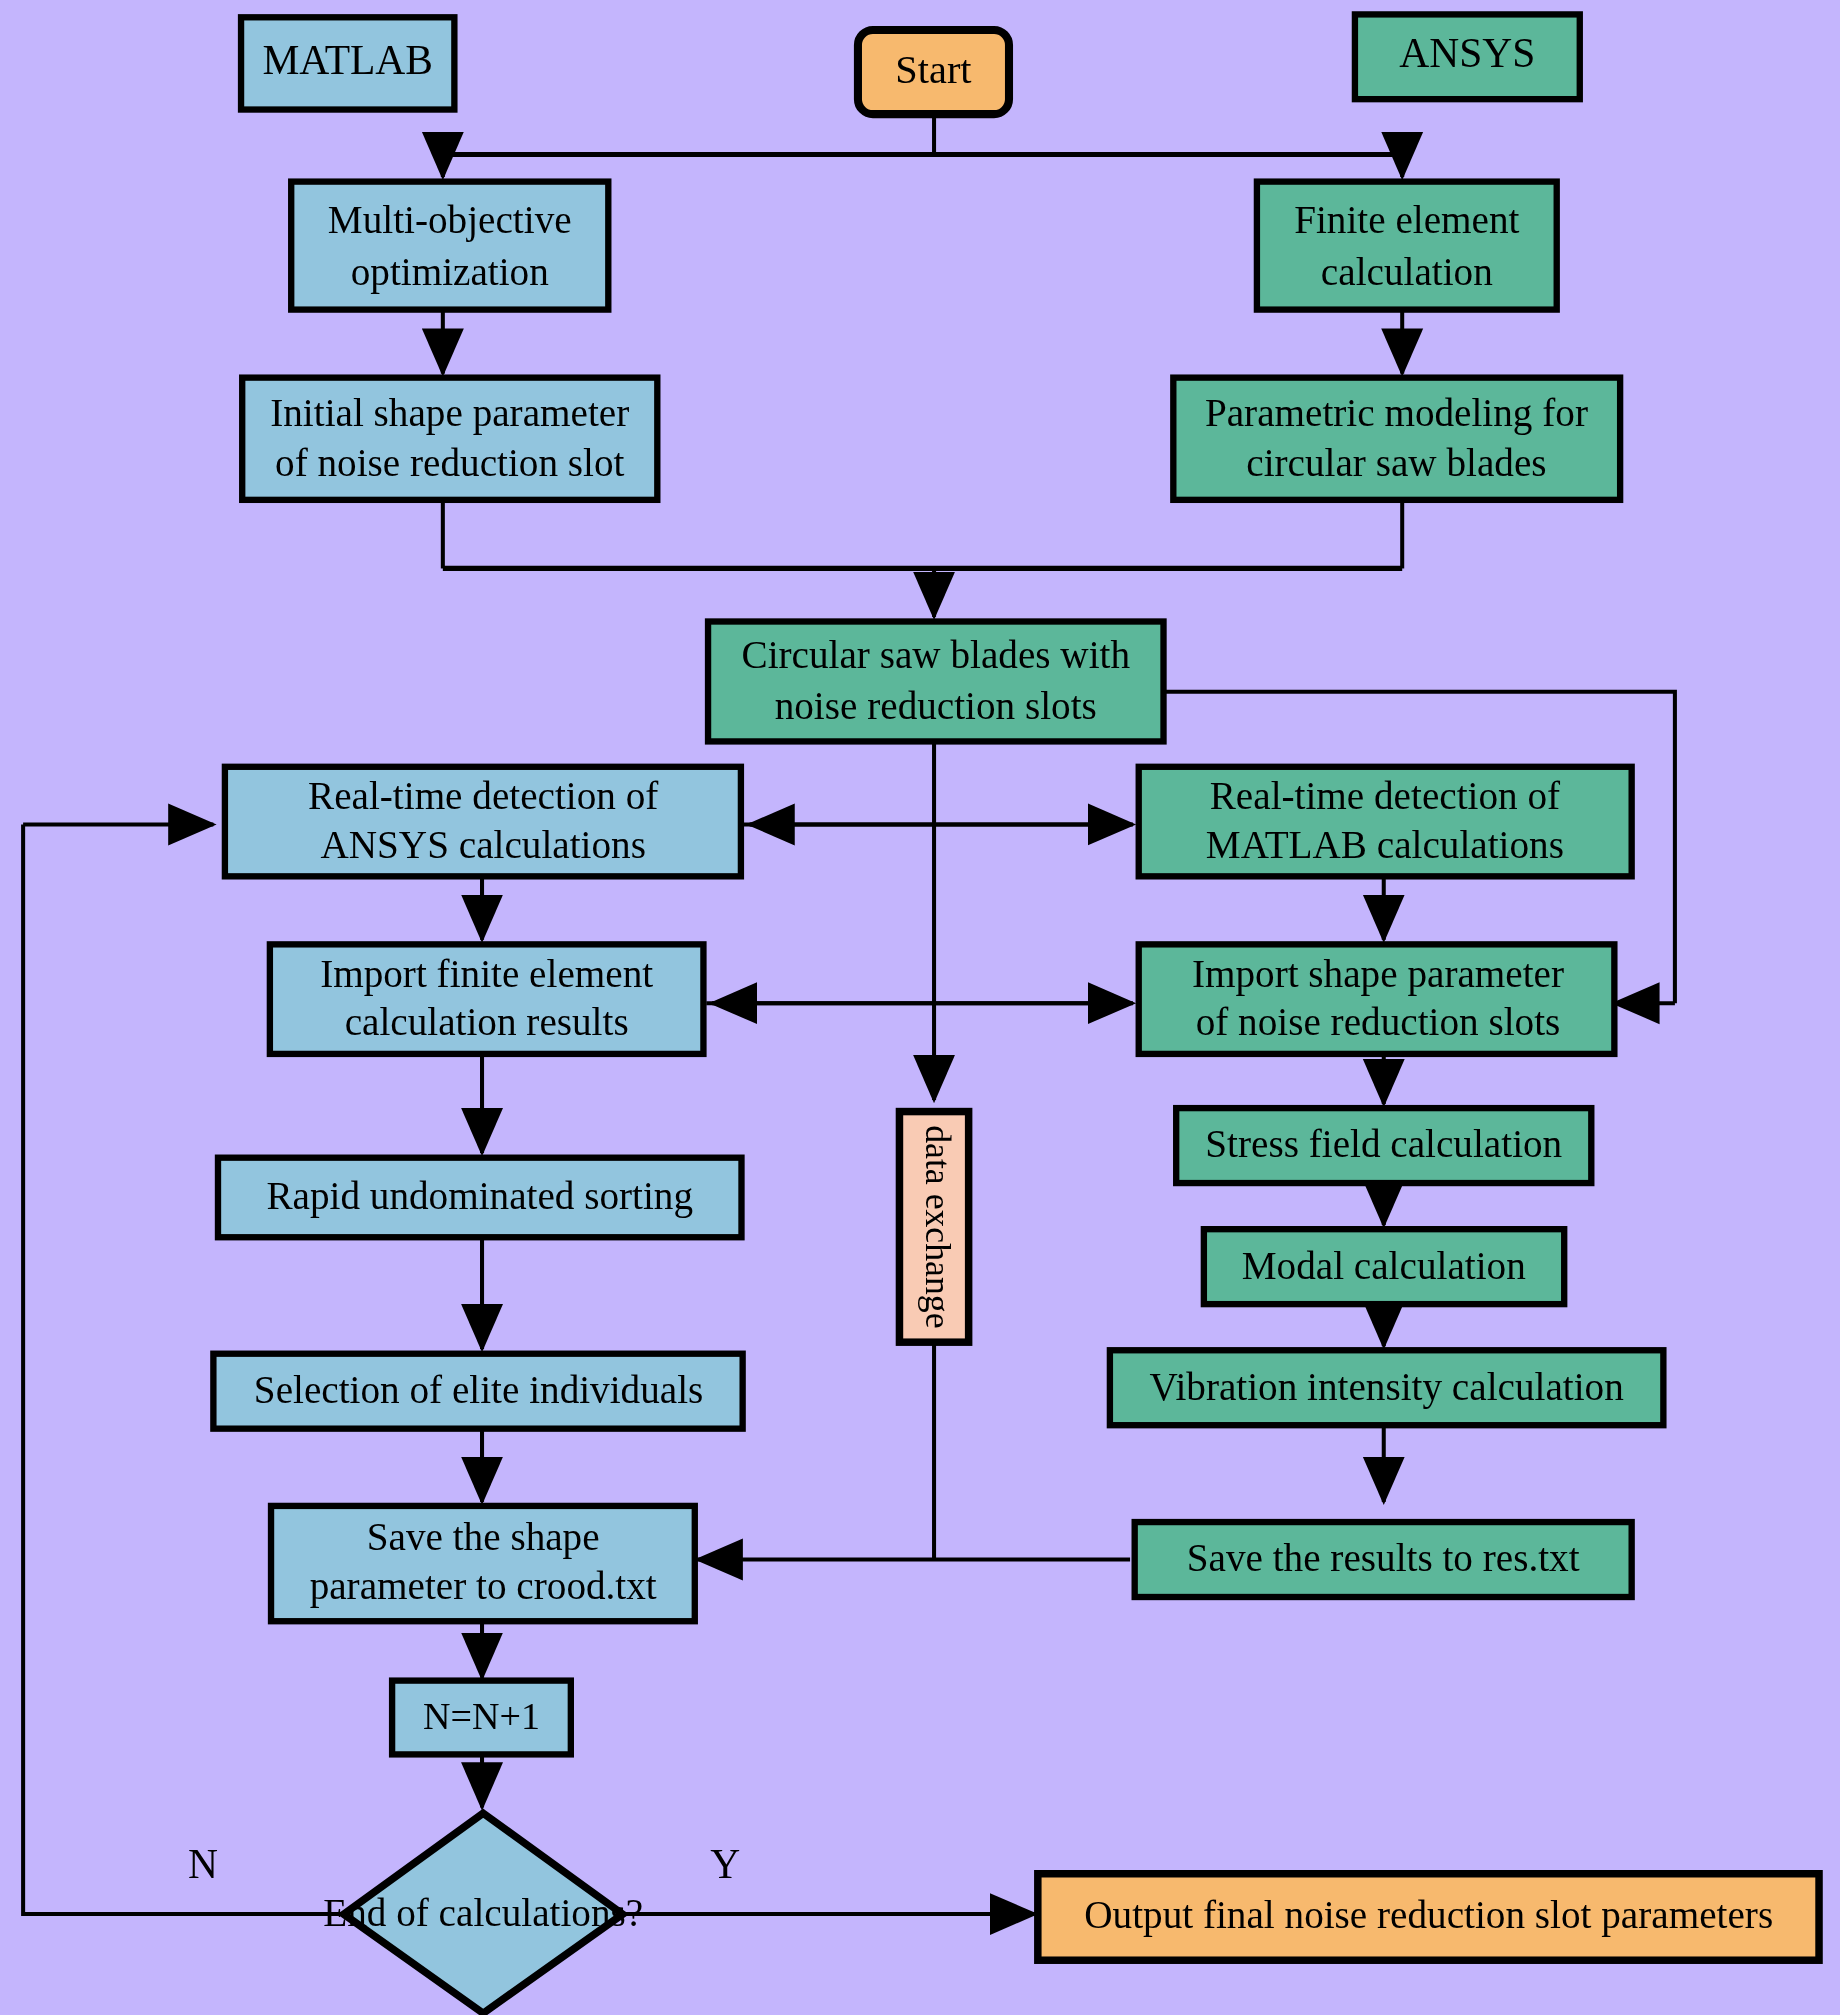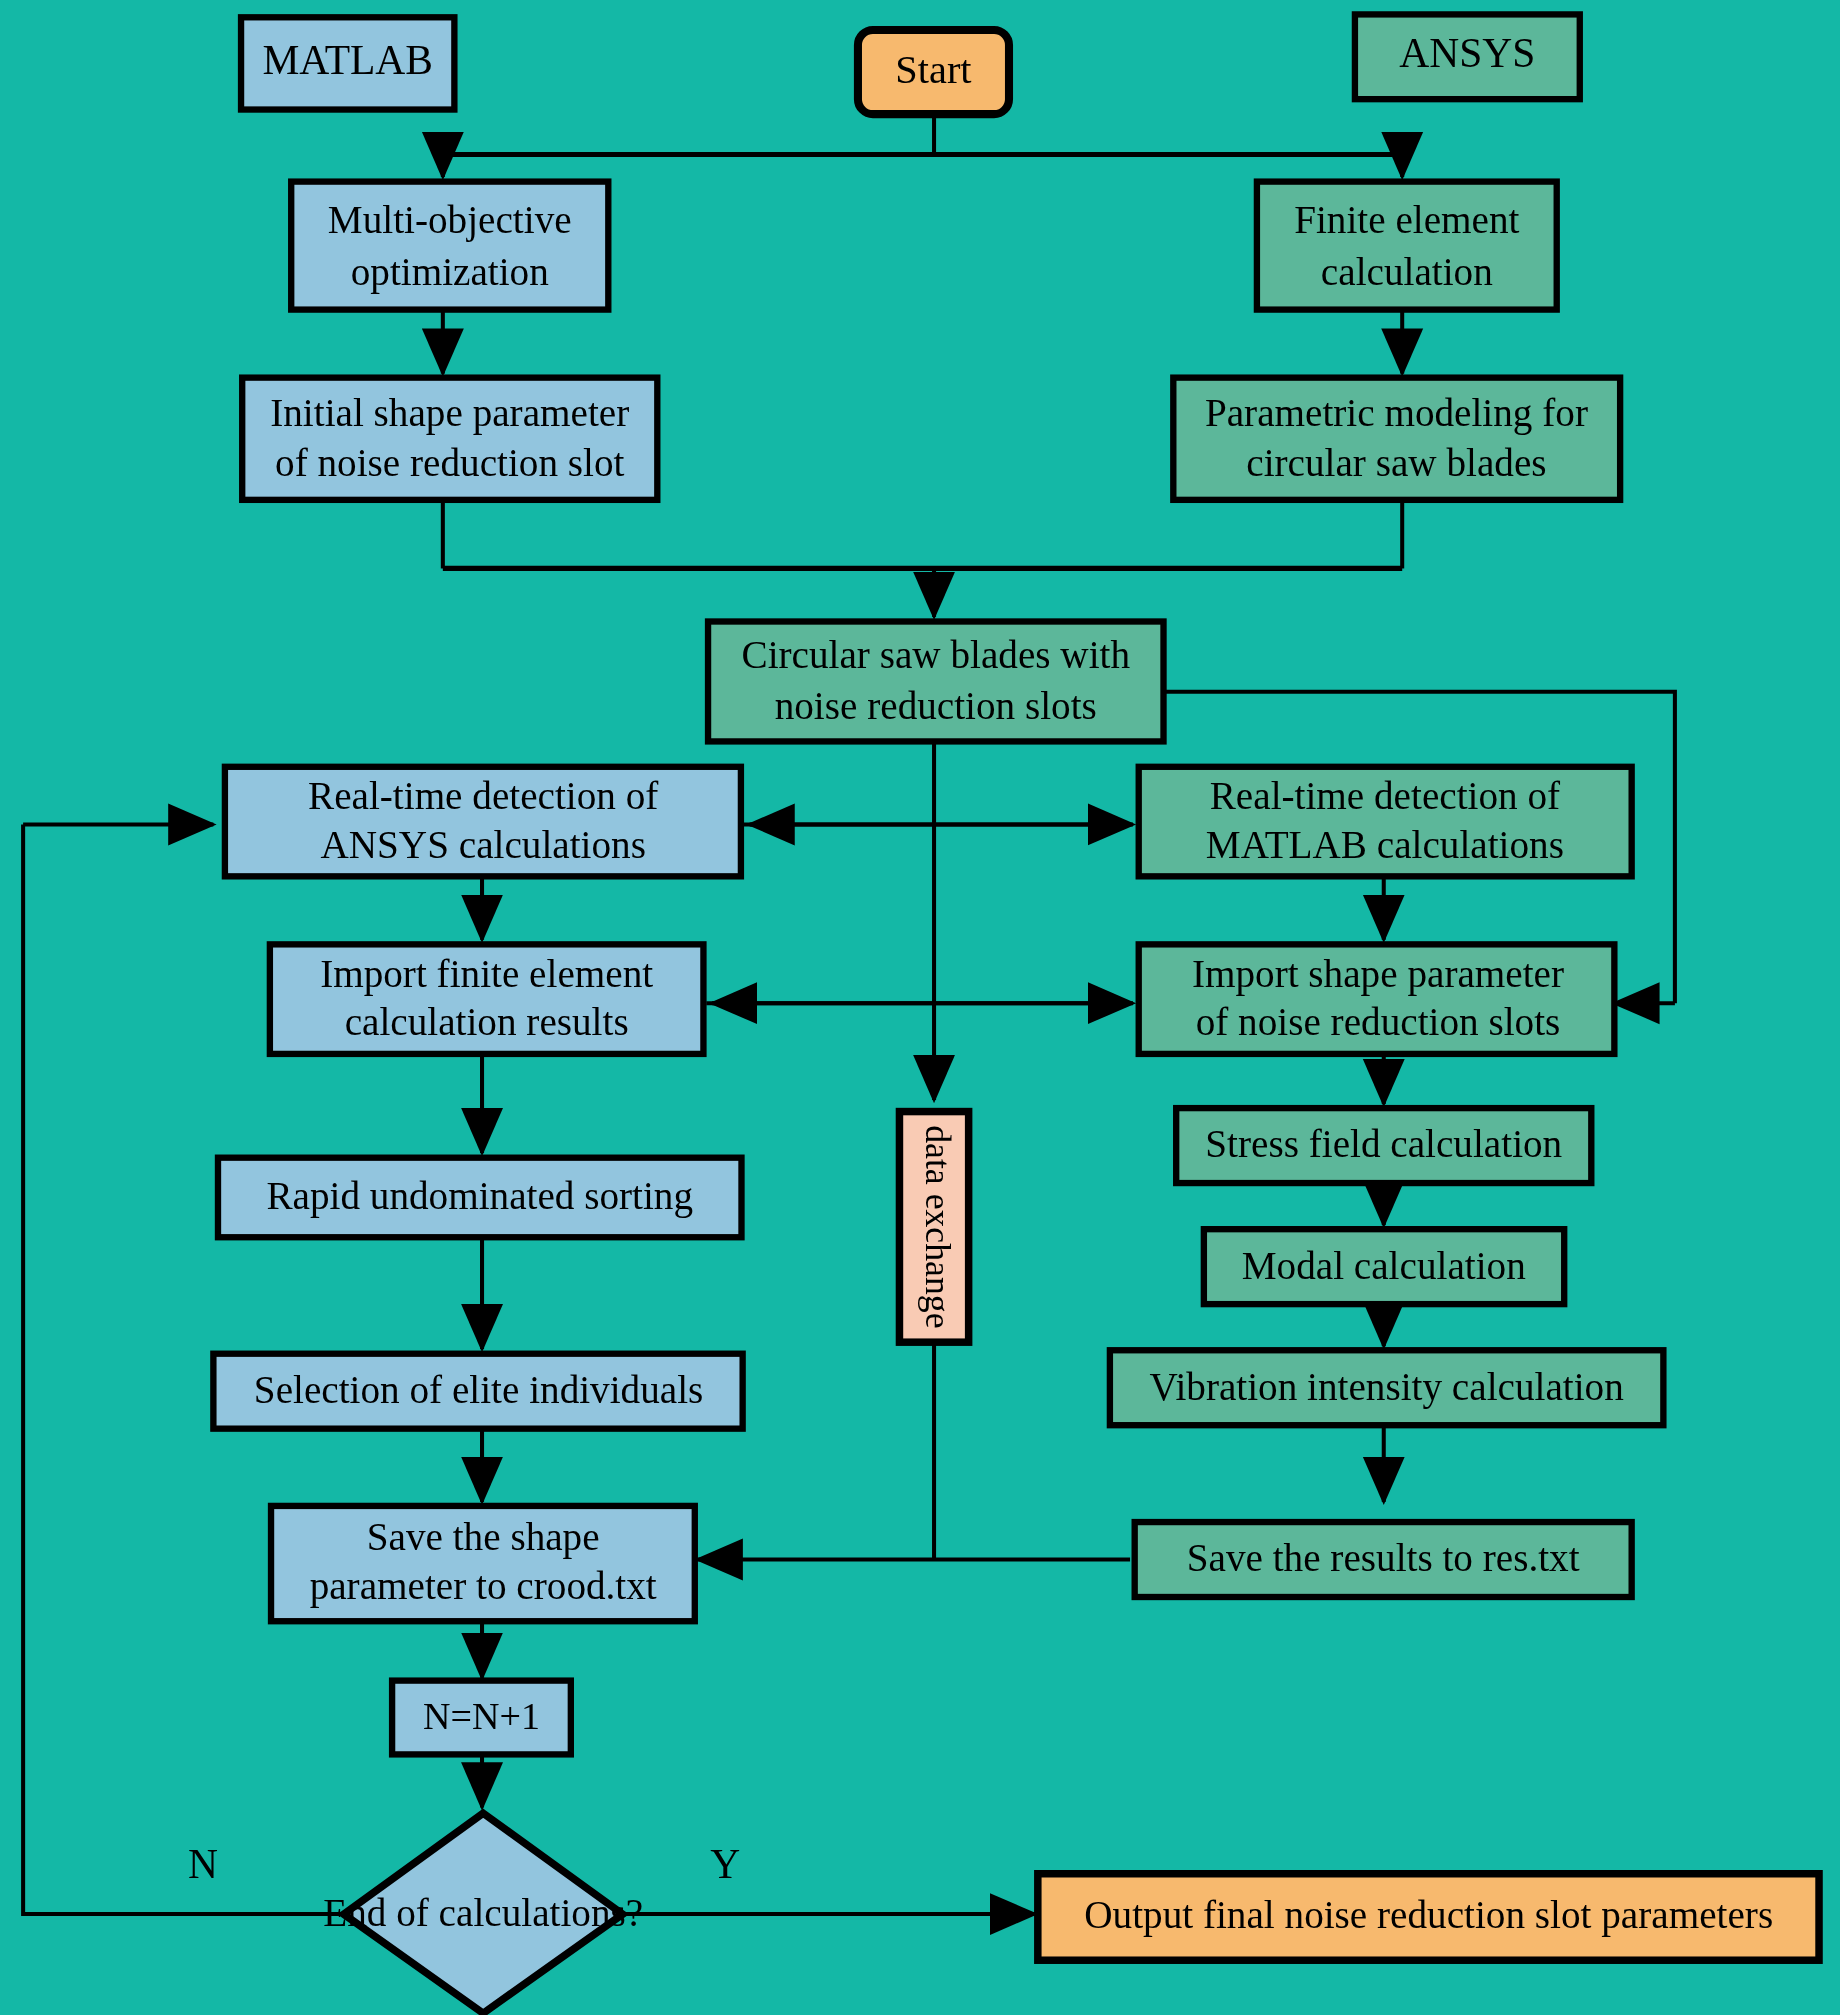--- a/index.html
+++ b/index.html
@@ -1,18 +1,18 @@
 <!DOCTYPE html>
 <html style="font-size:9.2px"><head>
 <meta charset="utf-8">
 <style>
   html,body{margin:0;padding:0;background:#ffffff;}
   body{width:1841px;height:2015px;overflow:hidden;
        font-family:"Liberation Serif","DejaVu Serif",serif;}
-  #stage{position:relative;width:1841px;height:2015px;background:#14b8a6;}
+  #stage{position:relative;width:1841px;height:2015px;background:#c4b5fd;}
   svg{position:absolute;left:0;top:0;width:1841px;height:2015px;}
   .node-text{font-family:"Liberation Serif","DejaVu Serif",serif;
              fill:#000;text-anchor:middle;dominant-baseline:middle;}
   .edge{stroke:#000;fill:none;}
 </style>
 </head>
 <body>
 
 <div id="stage">
 <svg viewBox="0 0 3193 3495" xmlns="http://www.w3.org/2000/svg">

